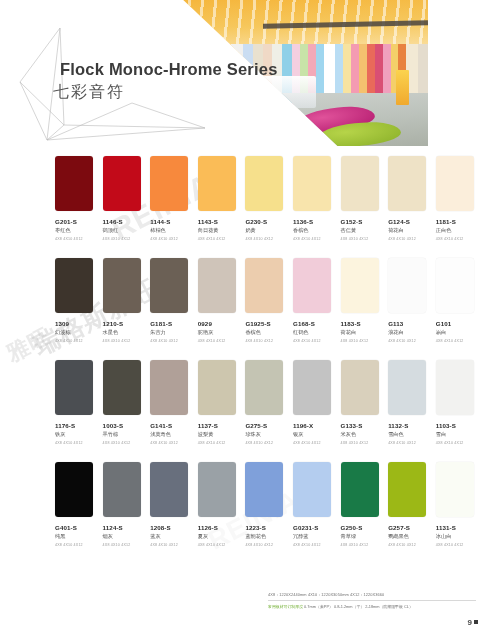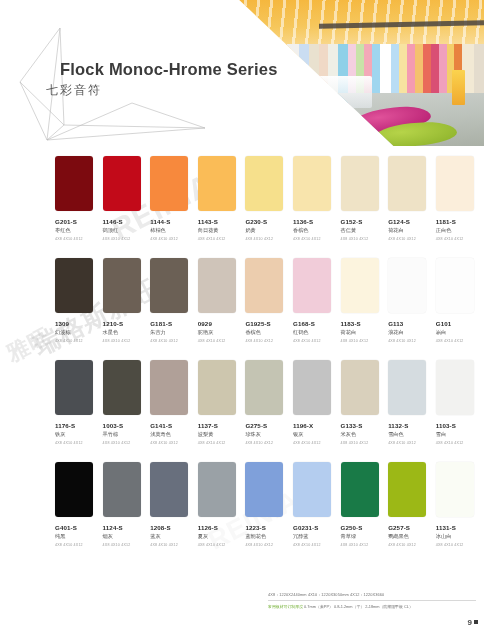--- a/index.html
+++ b/index.html
@@ -6,21 +6,21 @@
   body{
     width:484px;height:634px;
     background:#ffffff;
     font-family:"Liberation Sans","DejaVu Sans",sans-serif;
     overflow:hidden;
     position:relative;
   }
 
   
   .header{
-    position:absolute;left:0;top:0;width:484px;height:152px;
+    position:absolute;left:0;top:0;width:428px;height:152px;
     overflow:hidden;background:#ffffff;
   }
   
   .hero-photo{
     position:absolute;right:0;top:0;width:266px;height:146px;
     -webkit-clip-path:polygon(8% 0%, 100% 0%, 100% 100%, 66% 100%);
     clip-path:polygon(8% 0%, 100% 0%, 100% 100%, 66% 100%);
     overflow:hidden;
   }
   .hero-ceiling{
@@ -74,22 +74,22 @@
 
   
   .lineart{position:absolute;left:0;top:0;width:250px;height:152px;}
 
   .title-en{
     position:absolute;left:60px;top:60px;
     font-size:16.5px;font-weight:bold;color:#3b3b3b;letter-spacing:.2px;
     white-space:nowrap;
   }
   .title-cn{
-    position:absolute;left:46px;top:82px;
-    font-size:12px;color:#555;letter-spacing:2px;white-space:nowrap;text-align:right;
+    position:absolute;left:53px;top:82px;
+    font-size:16px;color:#555;letter-spacing:2px;white-space:nowrap;text-align:right;
   }
 
   
   .grid{
     position:absolute;left:0;top:156px;width:484px;
   }
   .row{
     position:relative;height:102px;
     display:flex;padding-left:55px;box-sizing:border-box;
   }

